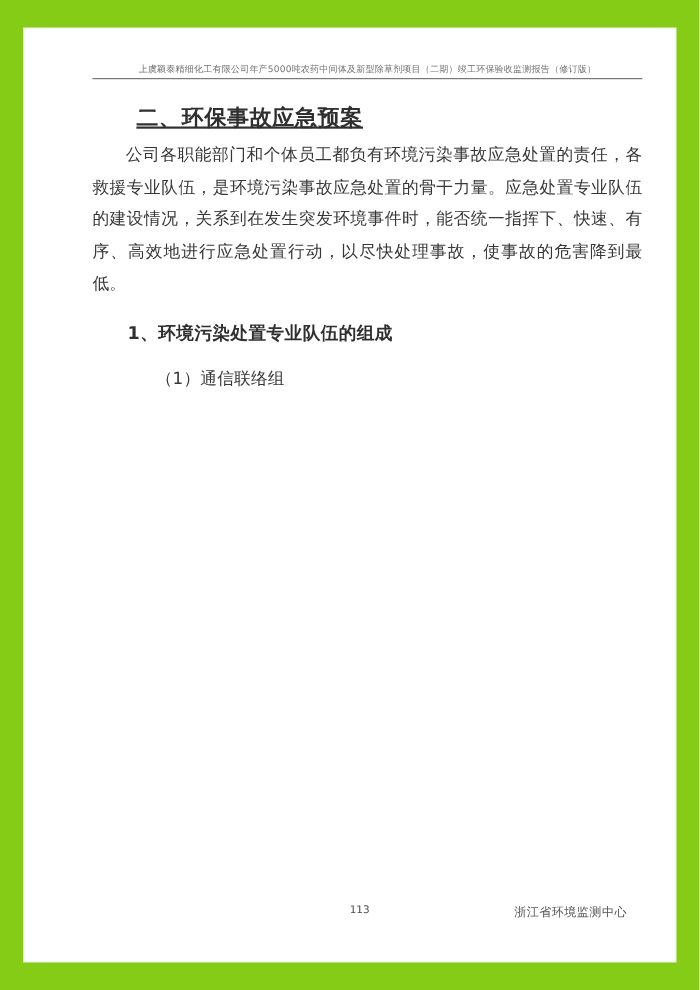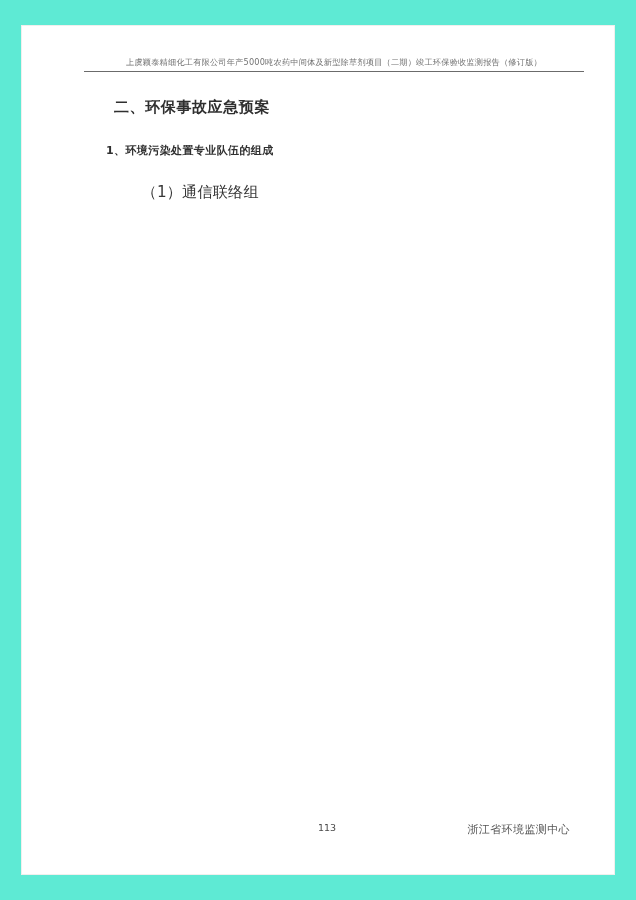--- a/index.html
+++ b/index.html
@@ -9,21 +9,21 @@
   }
   body {
     width: 636px;
     height: 900px;
     font-family: "DejaVu Sans", "Liberation Sans", sans-serif;
   }
   .page {
     position: relative;
     width: 636px;
     height: 900px;
-    background: #5eead4;
+    background: #84cc16;
     overflow: hidden;
   }
   
   .page::before {
     content: "";
     position: absolute;
     inset: 0;
     background:
       radial-gradient(circle at 12% 22%, rgba(0,0,0,0.014) 0 2px, transparent 3px),
       radial-gradient(circle at 78% 61%, rgba(0,0,0,0.012) 0 2px, transparent 3px),
@@ -78,30 +78,31 @@
   }
   p.para {
     margin: 0;
     text-indent: 2em;
   }
   p.para + p.para {
     margin-top: 1px;
   }
   h2.section {
     margin: 20px 0 4px 0;
-    font-size: 15px;
+    font-size: 20px;
     line-height: 30px;
     font-weight: bold;
     text-indent: 2em;
     letter-spacing: 0.6px;
     color: #232323;
+    text-decoration: underline;
   }
   h3.subsection {
     margin: 14px 0 2px 0;
-    font-size: 11px;
+    font-size: 16px;
     line-height: 30px;
     font-weight: bold;
     text-indent: 2em;
     letter-spacing: 0.4px;
     color: #232323;
   }
   p.sub-item {
     margin: 12px;
     text-indent: 3em;
   }
@@ -143,20 +144,21 @@
   <div class="sheet">
     <div class="content">
 
       <div class="doc-header">上虞颖泰精细化工有限公司年产5000吨农药中间体及新型除草剂项目（二期）竣工环保验收监测报告（修订版）</div>
       <div class="header-rule"></div>
 
       <div class="body-text">
 
         <h2 class="section">二、环保事故应急预案</h2>
 
+        <p class="para">公司各职能部门和个体员工都负有环境污染事故应急处置的责任，各救援专业队伍，是环境污染事故应急处置的骨干力量。应急处置专业队伍的建设情况，关系到在发生突发环境事件时，能否统一指挥下、快速、有序、高效地进行应急处置行动，以尽快处理事故，使事故的危害降到最低。</p>
 
         <h3 class="subsection">1、环境污染处置专业队伍的组成</h3>
 
         <p class="sub-item">（1）通信联络组</p>
       </div>
     </div>
 
     <div class="footer">
       <div class="page-number">113</div>
       <div class="footer-right">浙江省环境监测中心</div>

